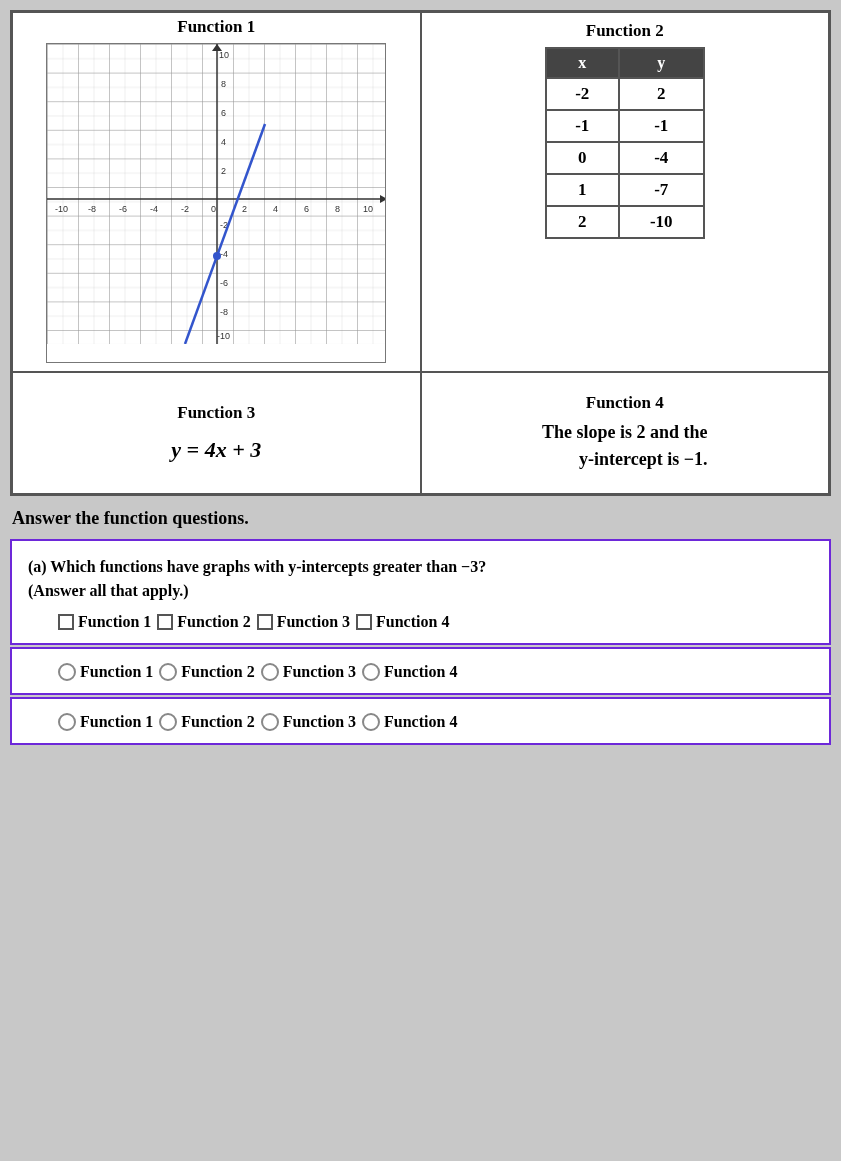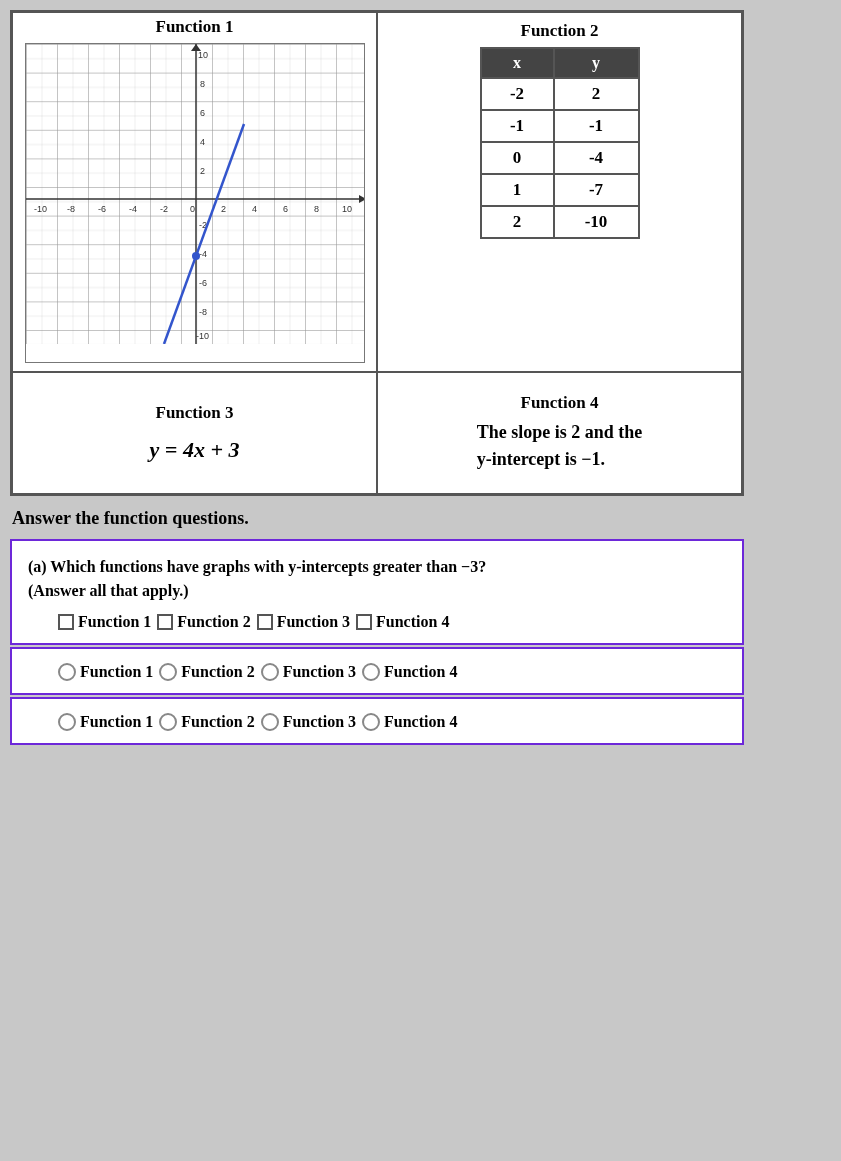--- a/index.html
+++ b/index.html
@@ -6,21 +6,21 @@
     body {
       font-family: 'Times New Roman', Times, serif;
       background: #c8c8c8;
       width: 841px;
       min-height: 1161px;
       padding: 10px;
       font-size: 16px;
     }
     .main-container {
       background: #c8c8c8;
-      width: 734px;
+      width: 821px;
     }
     .functions-grid {
       display: grid;
       grid-template-columns: 1fr 1fr;
       border: 2px solid #555;
       background: #fff;
       margin-bottom: 12px;
     }
     .function-cell {
       border: 1px solid #555;
@@ -74,21 +74,21 @@
     .func4-cell {
       display: flex;
       flex-direction: column;
       align-items: center;
       justify-content: center;
       padding: 20px;
     }
     .func4-text {
       font-size: 18px;
       font-weight: bold;
-      text-align: left;
+      text-align: right;
       line-height: 1.5;
     }
     
     .answer-section {
       background: #c8c8c8;
       margin-top: 5px;
     }
     .answer-intro {
       font-size: 18px;
       font-weight: bold;

